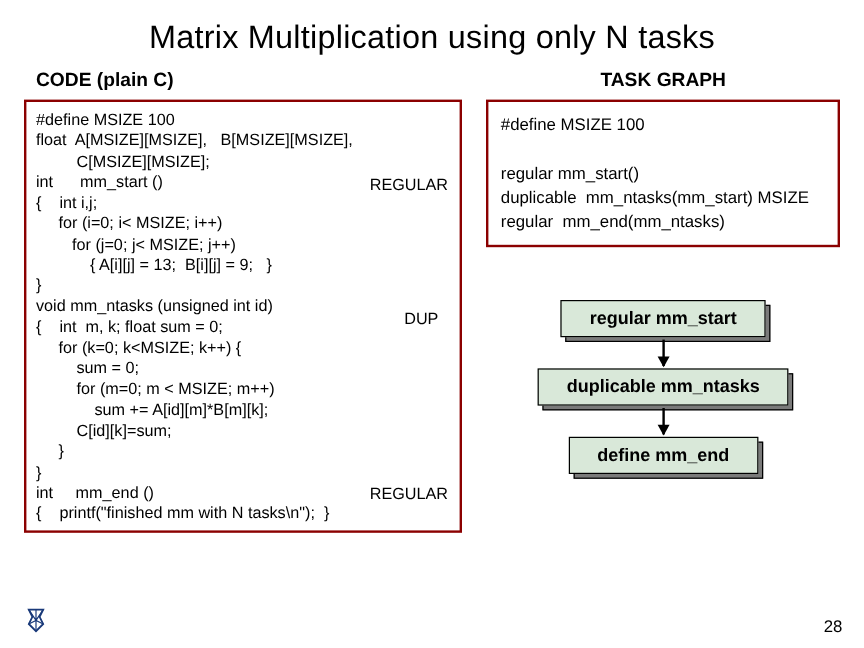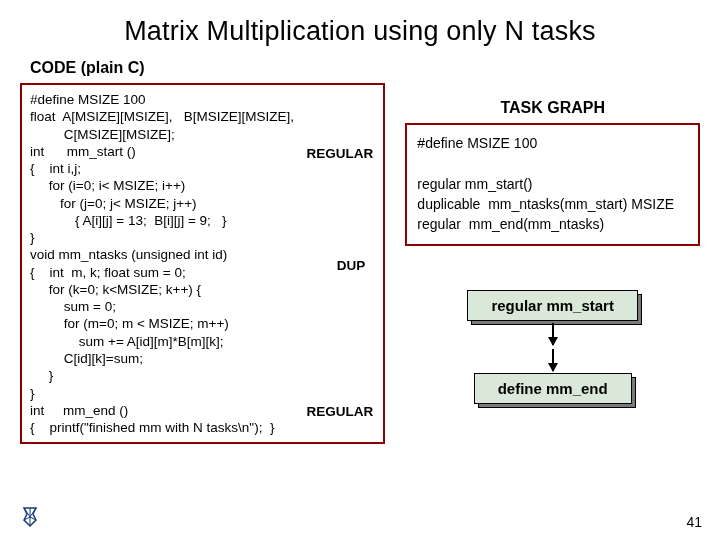--- a/index.html
+++ b/index.html
@@ -26,21 +26,20 @@
   }
   .cols {
     display: flex;
     gap: 20px;
   }
   .left {
     width: 372px;
   }
   .right {
     width: 300px;
-    margin-top: 40px;
   }
   .sublabel {
     font-size: 16px;
     font-weight: 700;
     margin: 0 0 6px 10px;
   }
   .sublabel.right-lbl {
     text-align: center;
     margin-left: 0;
   }
@@ -50,21 +49,21 @@
     padding: 6px 8px;
     font-size: 13.5px;
     line-height: 1.28;
     font-family: Arial, Helvetica, sans-serif;
     white-space: pre;
     position: relative;
   }
   .codebox .tag {
     position: absolute;
     right: 10px;
-    font-weight: 700;
+    font-weight: 400;
     font-size: 13.5px;
   }
   .tag.reg1 { top: 60px; }
   .tag.dup  { top: 172px; right: 18px; }
   .tag.reg2 { bottom: 22px; }
   .taskbox {
     border: 2px solid #8b0000;
     background: #fff;
     padding: 8px 10px 10px 10px;
     font-size: 14px;
@@ -172,31 +171,35 @@
 regular mm_start()
 duplicable  mm_ntasks(mm_start) MSIZE
 regular  mm_end(mm_ntasks)</span></div>
 
       <div class="graph">
         <div class="node-wrap">
           <div class="node-shadow"></div>
           <div class="node">regular mm_start</div>
         </div>
         <div class="arrow"></div>
+        <div class="node-wrap">
+          <div class="node-shadow"></div>
+          <div class="node">duplicable mm_ntasks</div>
+        </div>
         <div class="arrow"></div>
         <div class="node-wrap">
           <div class="node-shadow"></div>
           <div class="node">define mm_end</div>
         </div>
       </div>
     </div>
 
   </div>
 
-  <div class="pagenum">41</div>
+  <div class="pagenum">28</div>
 
   <div class="logo">
     <svg viewBox="0 0 16 22">
       <path d="M2 2 L8 2 L14 2 L11 8 L14 14 L8 20 L2 14 L5 8 Z" fill="none" stroke="#1a3a7a" stroke-width="1.5"></path>
       <path d="M8 2 L8 20 M2 2 L8 11 L14 2 M2 14 L8 11 L14 14" fill="none" stroke="#1a3a7a" stroke-width="1"></path>
     </svg>
   </div>
 
 </div>
 

